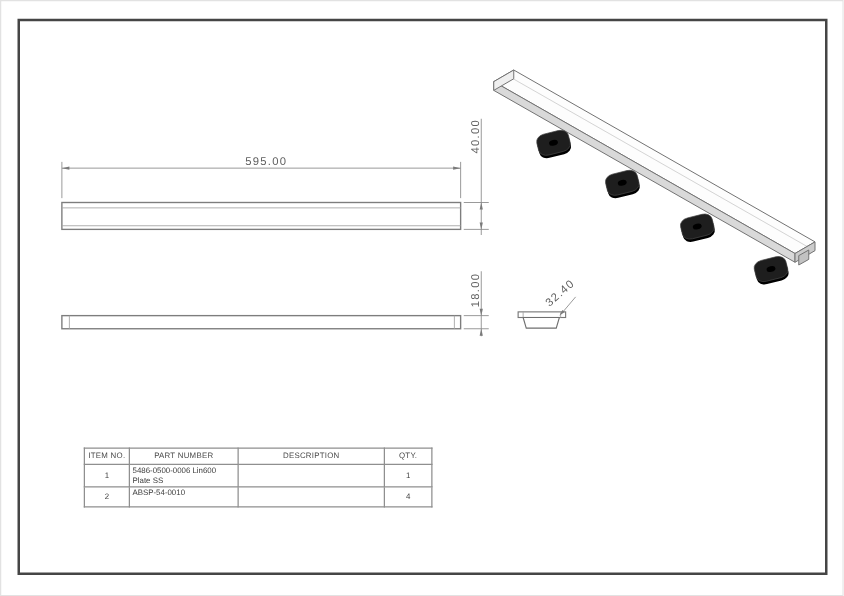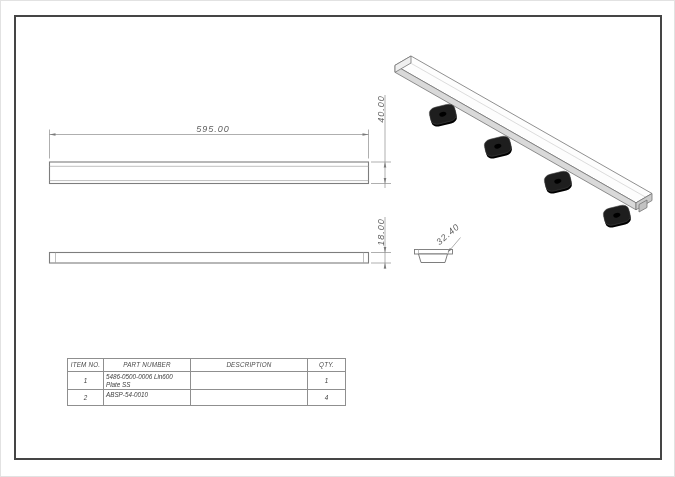--- a/index.html
+++ b/index.html
@@ -1,21 +1,20 @@
 <!DOCTYPE html>
 <html><head>
 <meta charset="utf-8">
 <style>
   * { margin:0; padding:0; box-sizing:border-box; }
   html,body { background:#ffffff; }
   #stage {
     position:relative; width:675px; height:477px; background:#ffffff;
     border:1px solid #e2e2e2; overflow:hidden;
     font-family:"Liberation Sans", sans-serif;
-    font-style:italic;
   }
   #frame {
     position:absolute; left:13px; top:14px; width:648px; height:445px;
     border:2px solid #454545; background:transparent;
   }
   svg.draw { position:absolute; left:0; top:0; width:675px; height:477px; }
 
   .part    { fill:#ffffff; stroke:#7d7d7d; stroke-width:1.1; }
   .thin    { stroke:#a3a3a3; stroke-width:0.7; }
   .dim     { stroke:#8c8c8c; stroke-width:0.7; fill:none; }

